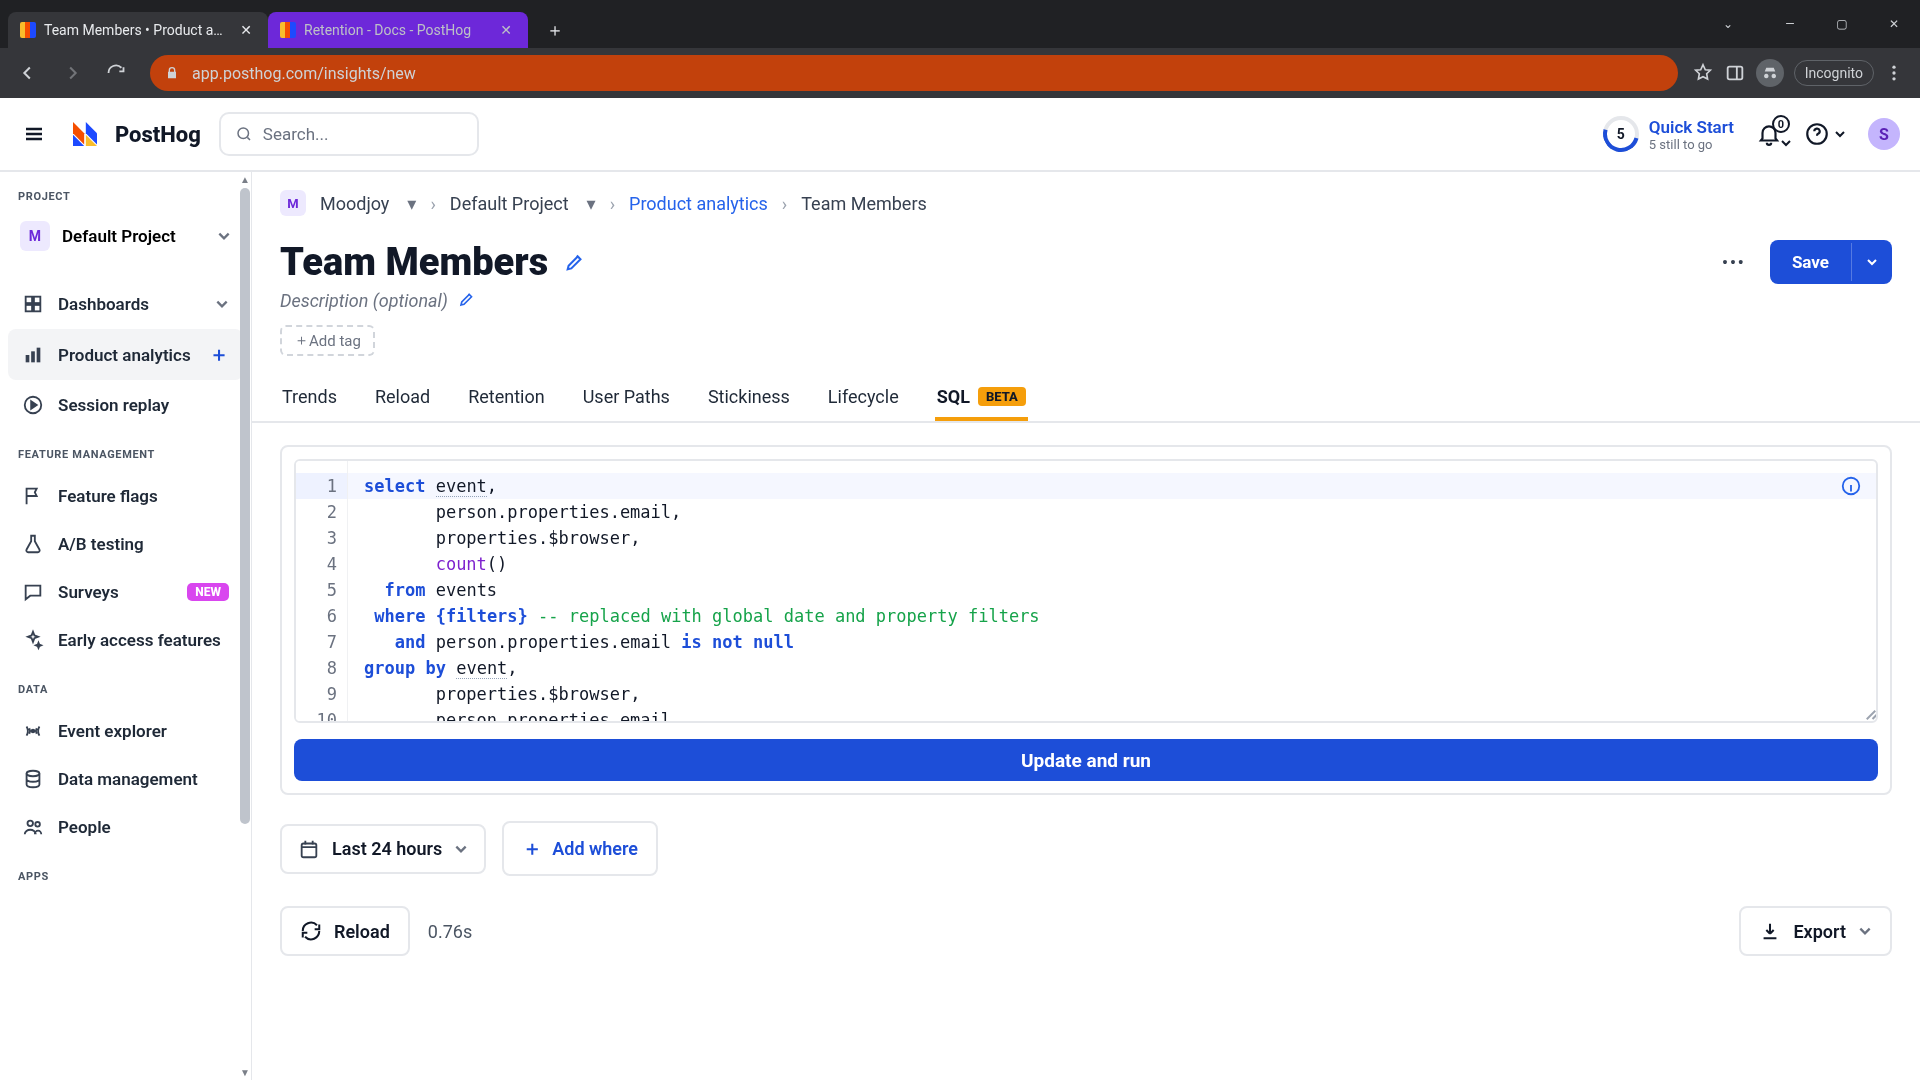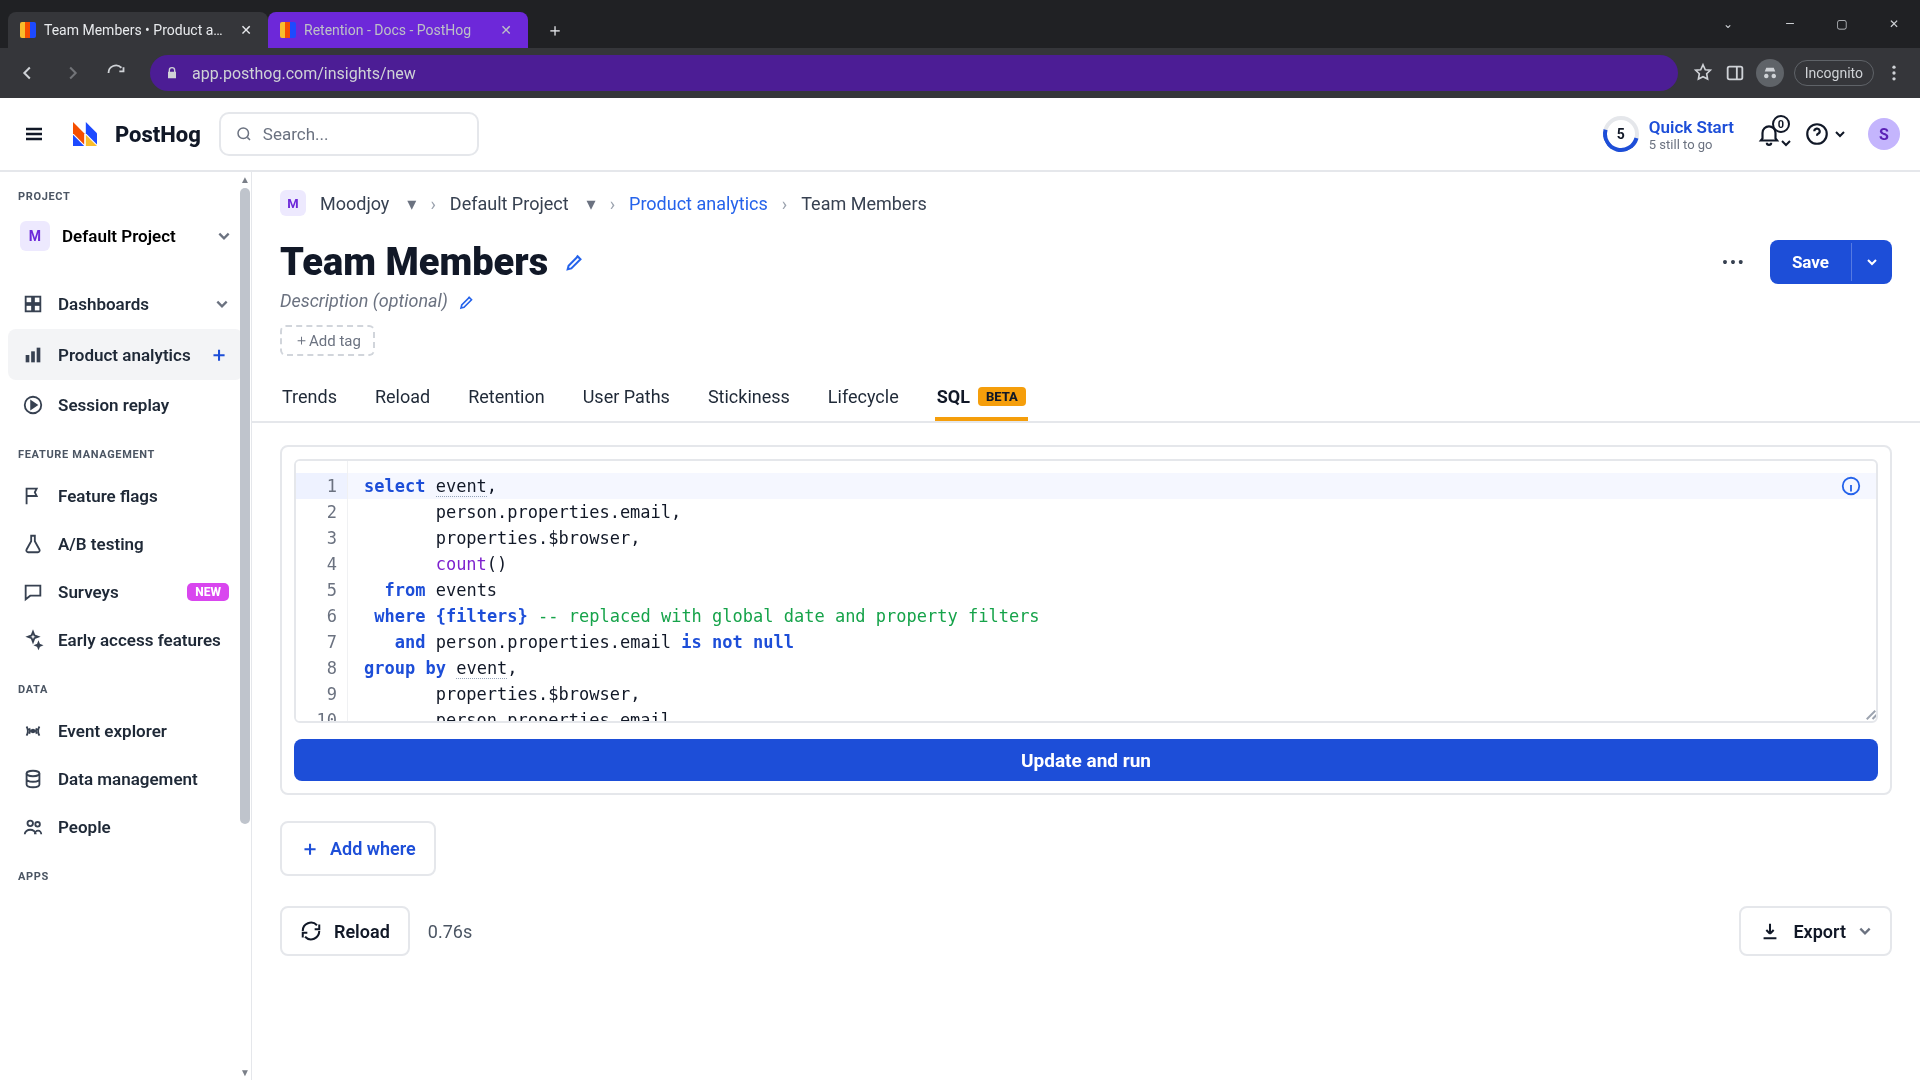--- a/index.html
+++ b/index.html
@@ -18,21 +18,21 @@
 .newtab { margin-left: 8px; color: #e8eaed; padding: 6px 10px; font-size: 18px; cursor: pointer; }
 .chrome-right-controls { position: absolute; right: 0; top: 0; height: 48px; display: flex; align-items: center; color: #cfd2d6; }
 .chrome-win-controls { display: flex; }
 .chrome-win-controls span { width: 52px; height: 40px; display: inline-flex; align-items: center; justify-content: center; font-size: 12px; }
 .chrome-win-controls span.chevron { margin-right: 10px;}
 
 
 .address-row { height: 50px; background: #35363a; display: flex; align-items: center; padding: 0 8px; gap: 4px; }
 .nav-btn { width: 40px; height: 40px; display: inline-flex; align-items: center; justify-content: center; color: #cfd2d6; border-radius: 50%; cursor: pointer; }
 .nav-btn.disabled { opacity: .4; }
-.omnibox { flex: 1; display: flex; align-items: center; background: #4c1d95; border-radius: 20px; height: 36px; padding: 15px 14px; color: #e8eaed; font-size: 16px; gap: 12px; margin: 0 10px; }
+.omnibox { flex: 1; display: flex; align-items: center; background: #c2410c; border-radius: 20px; height: 36px; padding: 15px 14px; color: #e8eaed; font-size: 16px; gap: 12px; margin: 0 10px; }
 .omnibox .lock { font-size: 14px; color: #cfd2d6; }
 .omnibox .url { color: #cfd2d6; white-space: nowrap;}
 .right-icons { display: flex; align-items: center; gap: 10px; color: #cfd2d6; padding-right: 8px; }
 .right-icons .pill { display: flex; align-items: center; gap: 6px; border: 1px solid #5f6368; border-radius: 18px; padding: 4px 10px; font-size: 14px; }
 .right-icons .avatar-circ { width: 28px; height: 28px; border-radius: 50%; background: #5f6368; display: inline-flex; align-items: center; justify-content: center; }
 
 
 .app { position: absolute; top: 98px; left: 0; right: 0; bottom: 0; background: #fff; }
 
 
@@ -78,21 +78,21 @@
 .crumbs .sep { color: #9ca3af; }
 .dropdown-caret { color: #6b7280; margin-left: 4px;}
 .title-row { display: flex; align-items: center; gap: 16px; padding: 6px 28px 4px; }
 .title-row h1 { font-size: 38px; font-weight: 900; color: #111827; }
 .pencil { color: #2563eb; cursor: pointer; }
 .title-actions { margin-left: auto; display: flex; align-items: center; gap: 16px; }
 .dots-btn { width: 40px; height: 38px; display: inline-flex; align-items: center; justify-content: center; cursor: pointer; color: #374151; letter-spacing: 2px; font-weight: 800;}
 .save-btn { background: #1d4ed8; color: #fff; border-radius: 8px; display: flex; align-items: center; }
 .save-btn .lbl { padding: 12px 22px; font-weight: 700; font-size: 17px; }
 .save-btn .caret { border-left: 1px solid rgba(255,255,255,.25); padding: 13px 14px; }
-.desc-row { display: flex; align-items: flex-end; gap: 10px; padding: 2px 28px 8px; color: #6b7280; font-style: italic; font-size: 18px; }
+.desc-row { display: flex; align-items: flex-start; gap: 10px; padding: 2px 28px 8px; color: #6b7280; font-style: italic; font-size: 18px; }
 .addtag { margin: 6px 28px 18px; display: inline-flex; align-items: center; border: 2px dashed #d1d5db; color: #6b7280; border-radius: 6px; padding: 4px 12px; font-size: 15px; cursor: pointer; }
 
 .insight-tabs { display: flex; gap: 34px; padding: 0 28px; border-bottom: 2px solid #e5e7eb; font-size: 18px; color: #1f2937; }
 .insight-tab { padding: 12px 2px 14px; cursor: pointer; display: inline-flex; align-items: center; gap: 8px; }
 .insight-tab.active { color: #111827; box-shadow: inset 0 -4px 0 #f59e0b; font-weight: 700; }
 .beta { background: #f59e0b; color: #111827; font-size: 13px; font-weight: 800; padding: 2px 8px; border-radius: 4px; }
 
 .editor-card { margin: 22px 28px 0; border: 2px solid #e5e7eb; border-radius: 8px; padding: 12px; }
 .code-wrap { position: relative; border: 2px solid #e5e7eb; border-radius: 6px; overflow: hidden; }
 .info-icon { position: absolute; top: 14px; right: 14px; color: #2563eb; cursor: pointer; }
@@ -465,20 +465,30 @@
           <div class="code-body" id="code-body"><div class="hl"><span class="kw">select</span> <span class="ident">event</span>,</div><div>       <span class="op">person.properties.email</span>,</div><div>       <span class="op">properties.$browser</span>,</div><div>       <span class="fn">count</span>()</div><div>  <span class="kw">from</span> <span class="op">events</span></div><div> <span class="kw">where</span> <span class="kw">{</span><span class="kw">filters</span><span class="kw">}</span> <span class="com">-- replaced with global date and property filters</span></div><div>   <span class="kw">and</span> <span class="op">person.properties.email</span> <span class="kw">is</span> <span class="kw">not</span> <span class="kw">null</span></div><div><span class="kw">group</span> <span class="kw">by</span> <span class="ident">event</span>,</div><div>       <span class="op">properties.$browser</span>,</div><div>       <span class="op">person.properties.email</span></div></div>
         </div>
         <span class="resize-handle"></span>
       </div>
       <div class="run-btn">
         <span>Update and run</span>
       </div>
     </div>
 
     <div class="filter-row">
+      <div class="range-btn">
+        <svg viewBox="0 0 24 24" width="22" height="22" fill="none" stroke="#374151" stroke-width="2">
+            <rect x="4" y="6" width="16" height="15" rx="2"></rect>
+            <path d="M4 10h16M8 3v4M16 3v4"></path>
+          </svg>
+        <span>Last 24 hours</span>
+        <svg viewBox="0 0 12 12" width="14" height="14" stroke="#6b7280" stroke-width="2" fill="none">
+            <path d="M2 4l4 4 4-4"></path>
+          </svg>
+      </div>
       <div class="addfilter-btn">
         <span style="font-size:20px;font-weight:800">＋</span>
         <span>Add where</span>
       </div>
     </div>
 
     <div class="bottom-row">
       <div class="reload-btn">
         <svg viewBox="0 0 24 24" width="22" height="22" fill="none" stroke="#111827" stroke-width="2.2">
             <path d="M3 12a9 9 0 0 1 15.5-6.3M21 5v5h-5M21 12a9 9 0 0 1-15.5 6.3M3 19v-5h5"></path>

